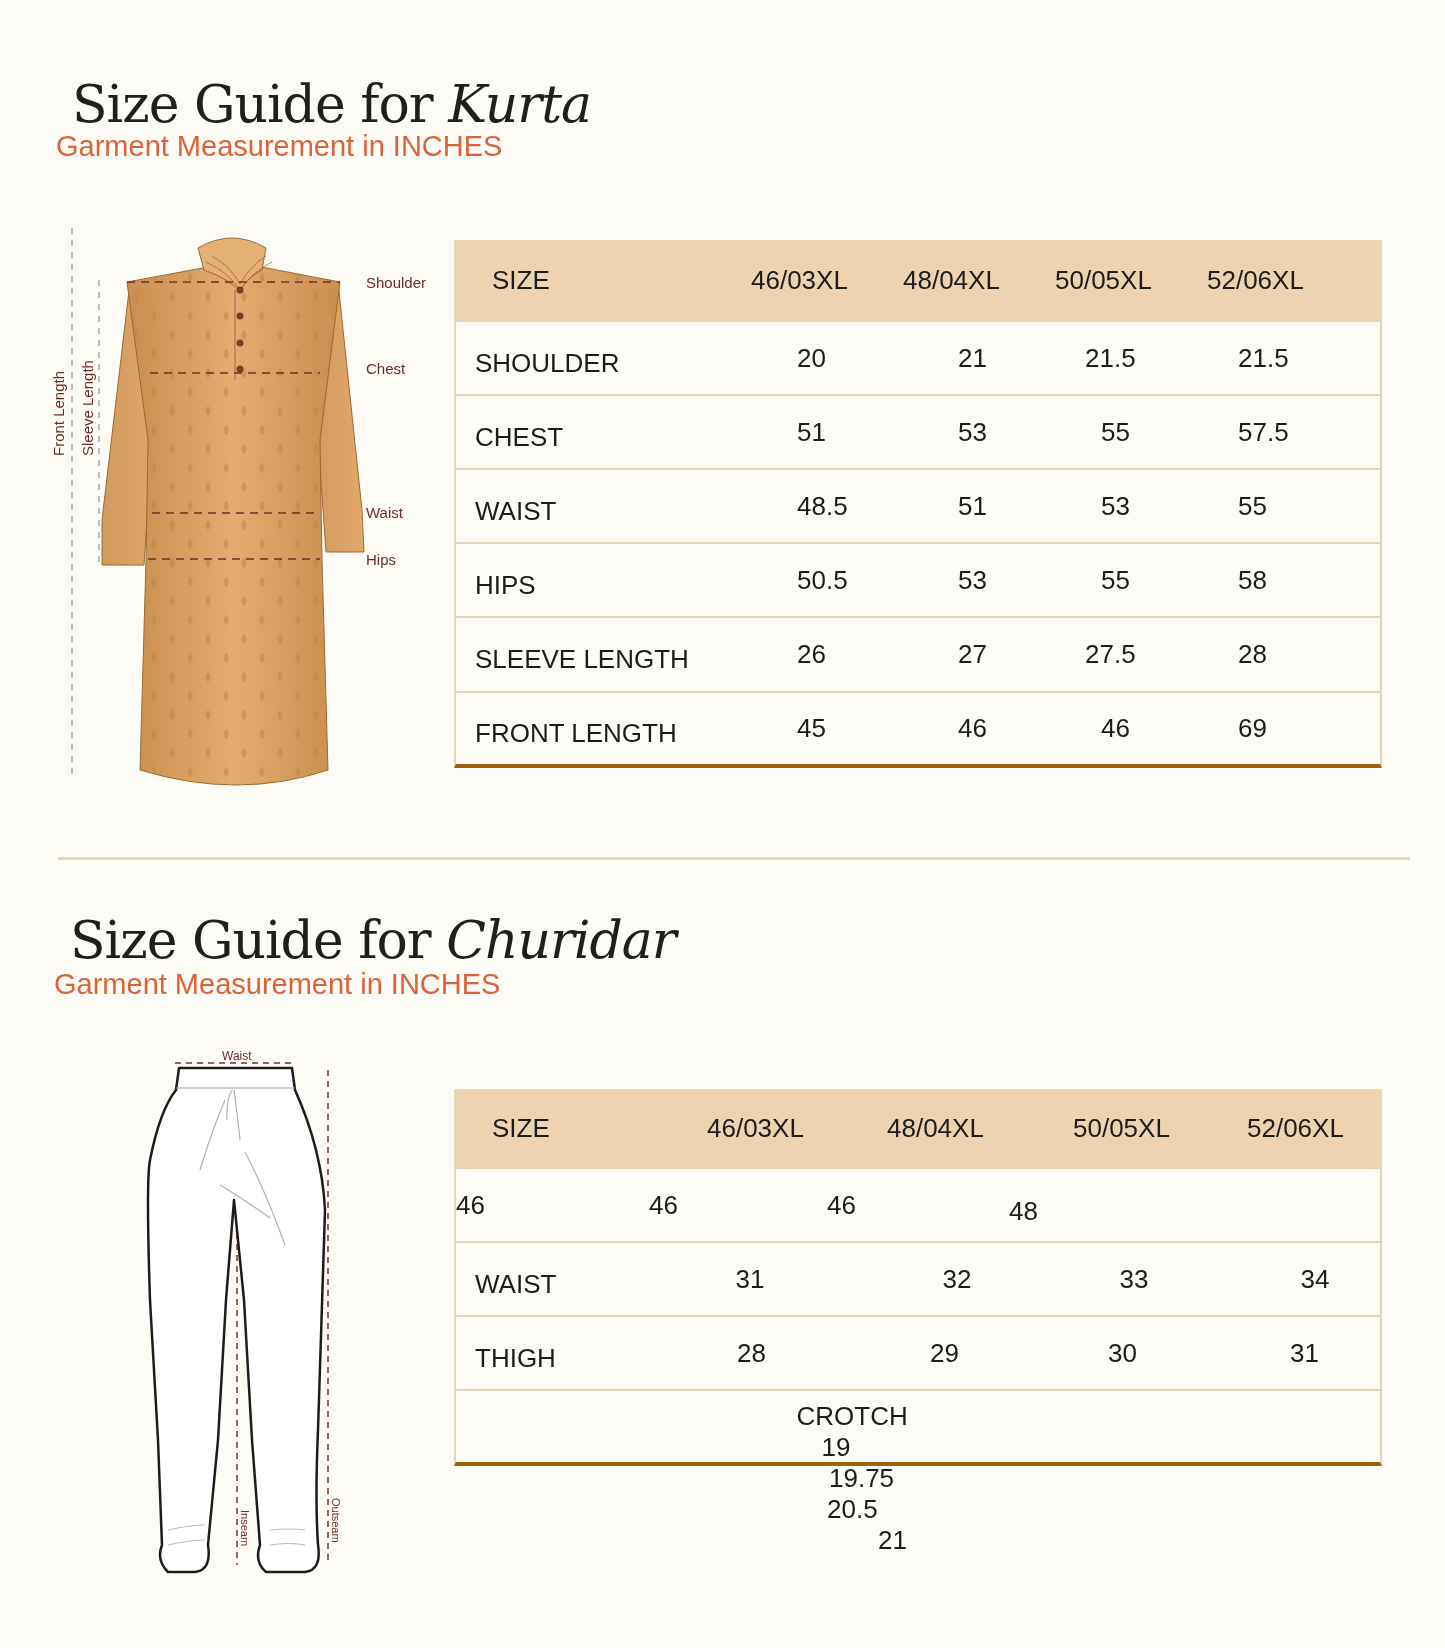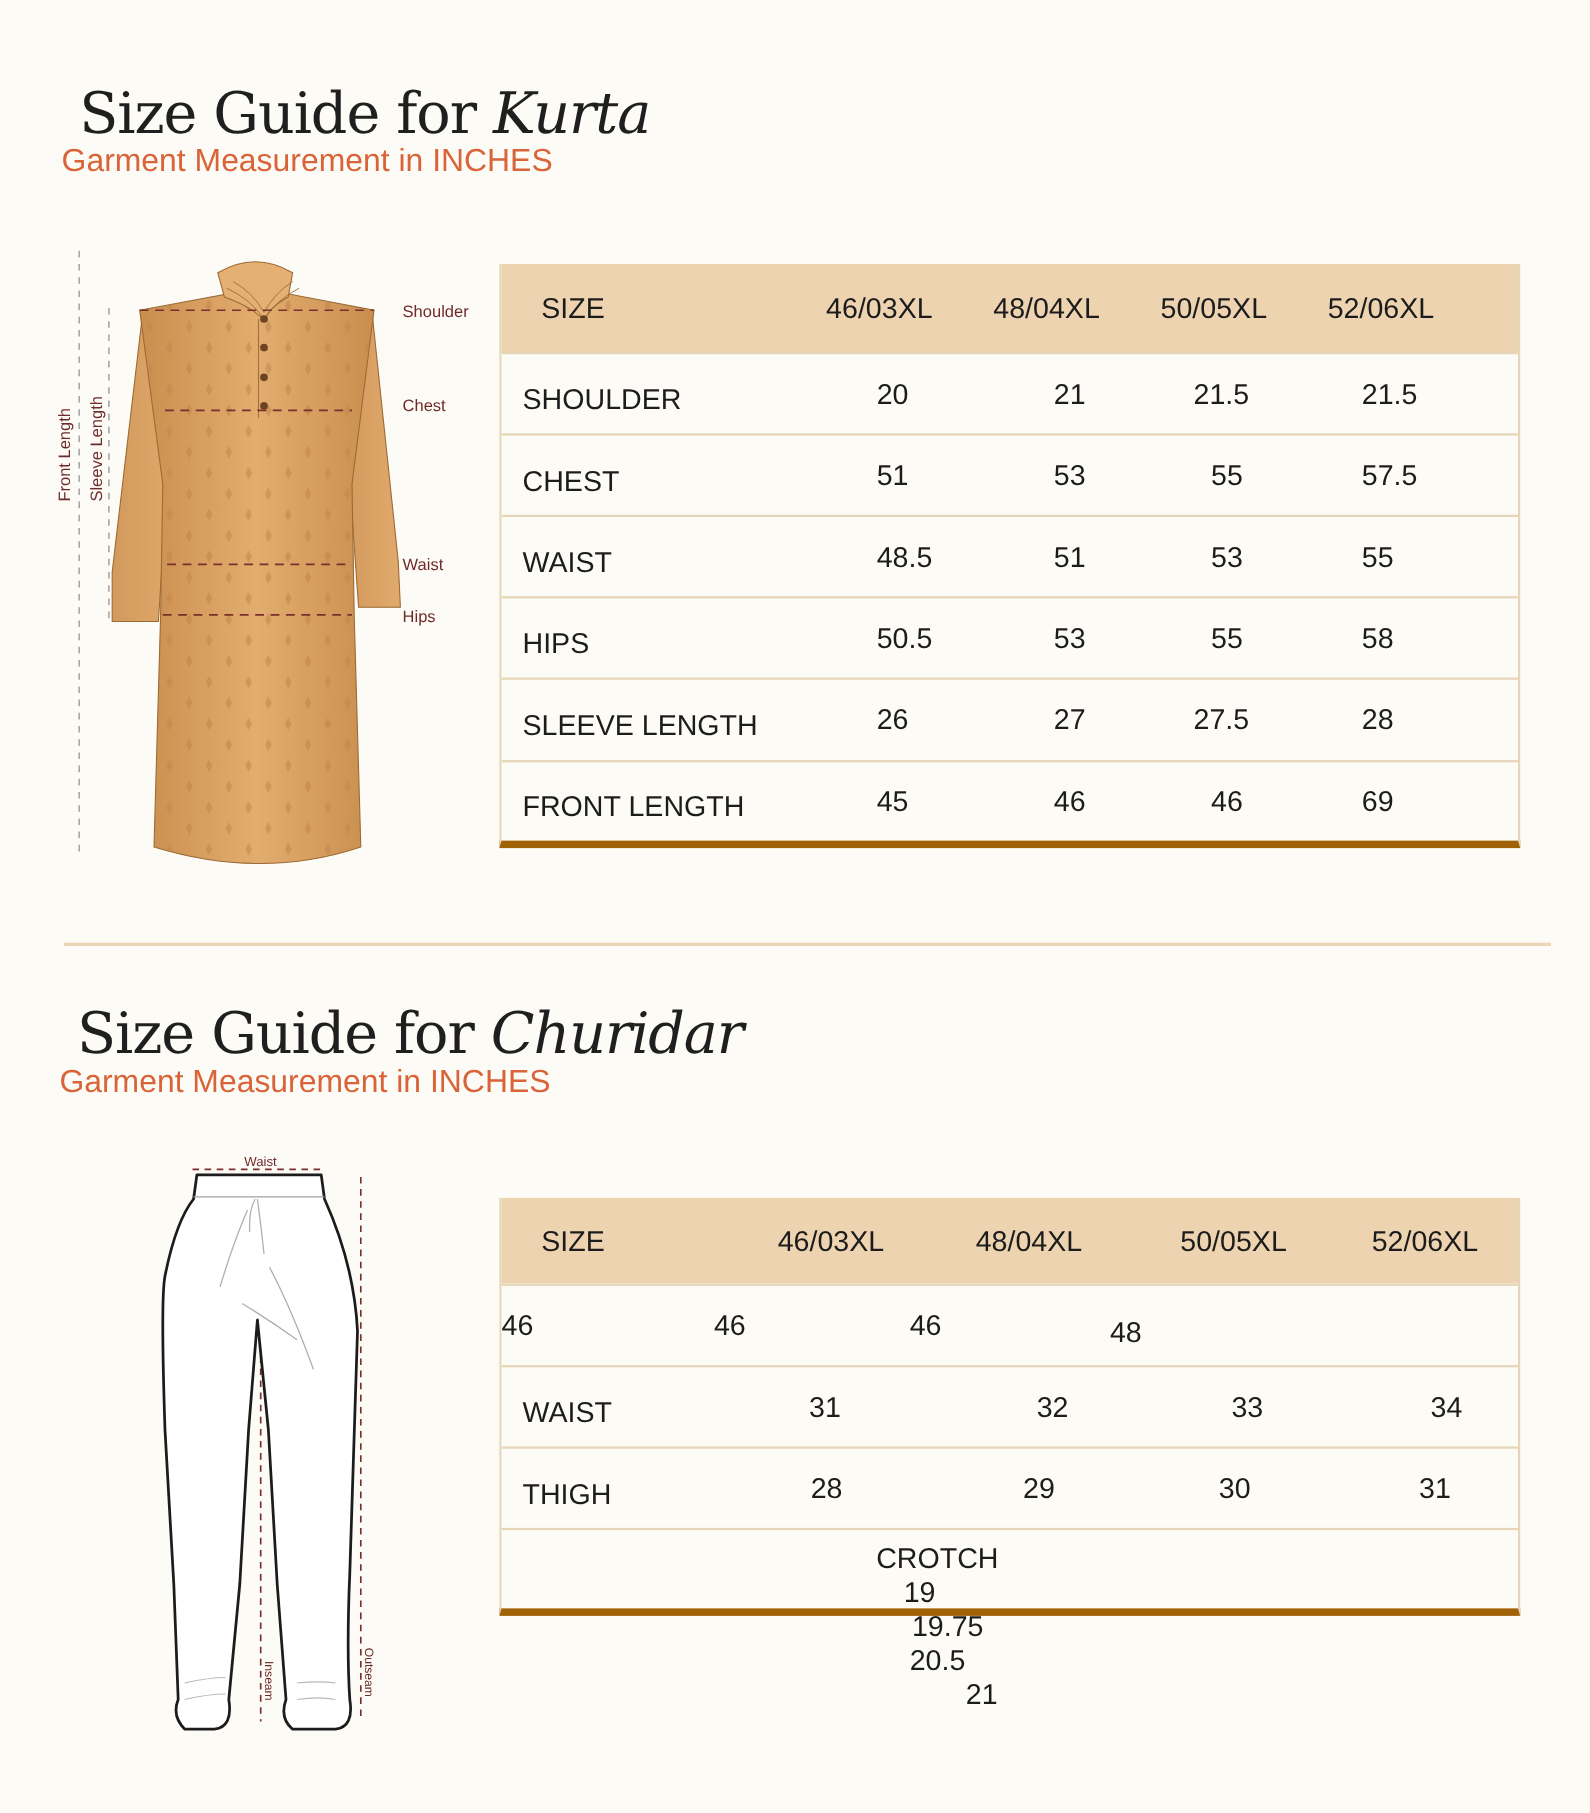--- a/index.html
+++ b/index.html
@@ -35,21 +35,21 @@
       position: absolute;
       left: 58px; top: 857px;
       width: 1352px; height: 3px;
       background: #ecd6b6;
     }
     .table {
       position: absolute;
       left: 454px; width: 928px;
       border-left: 2px solid #e6d6b8;
       border-right: 2px solid #e6d6b8;
-      border-bottom: 7px solid #a16207;
+      border-bottom: 4px solid #a16207;
       box-sizing: border-box;
     }
     .thead {
       background: #eed3b0;
       display: flex; align-items: center;
       height: 80px;
     }
     .row {
       display: flex; align-items: center;
       border-top: 2px solid #e6d6b8;

